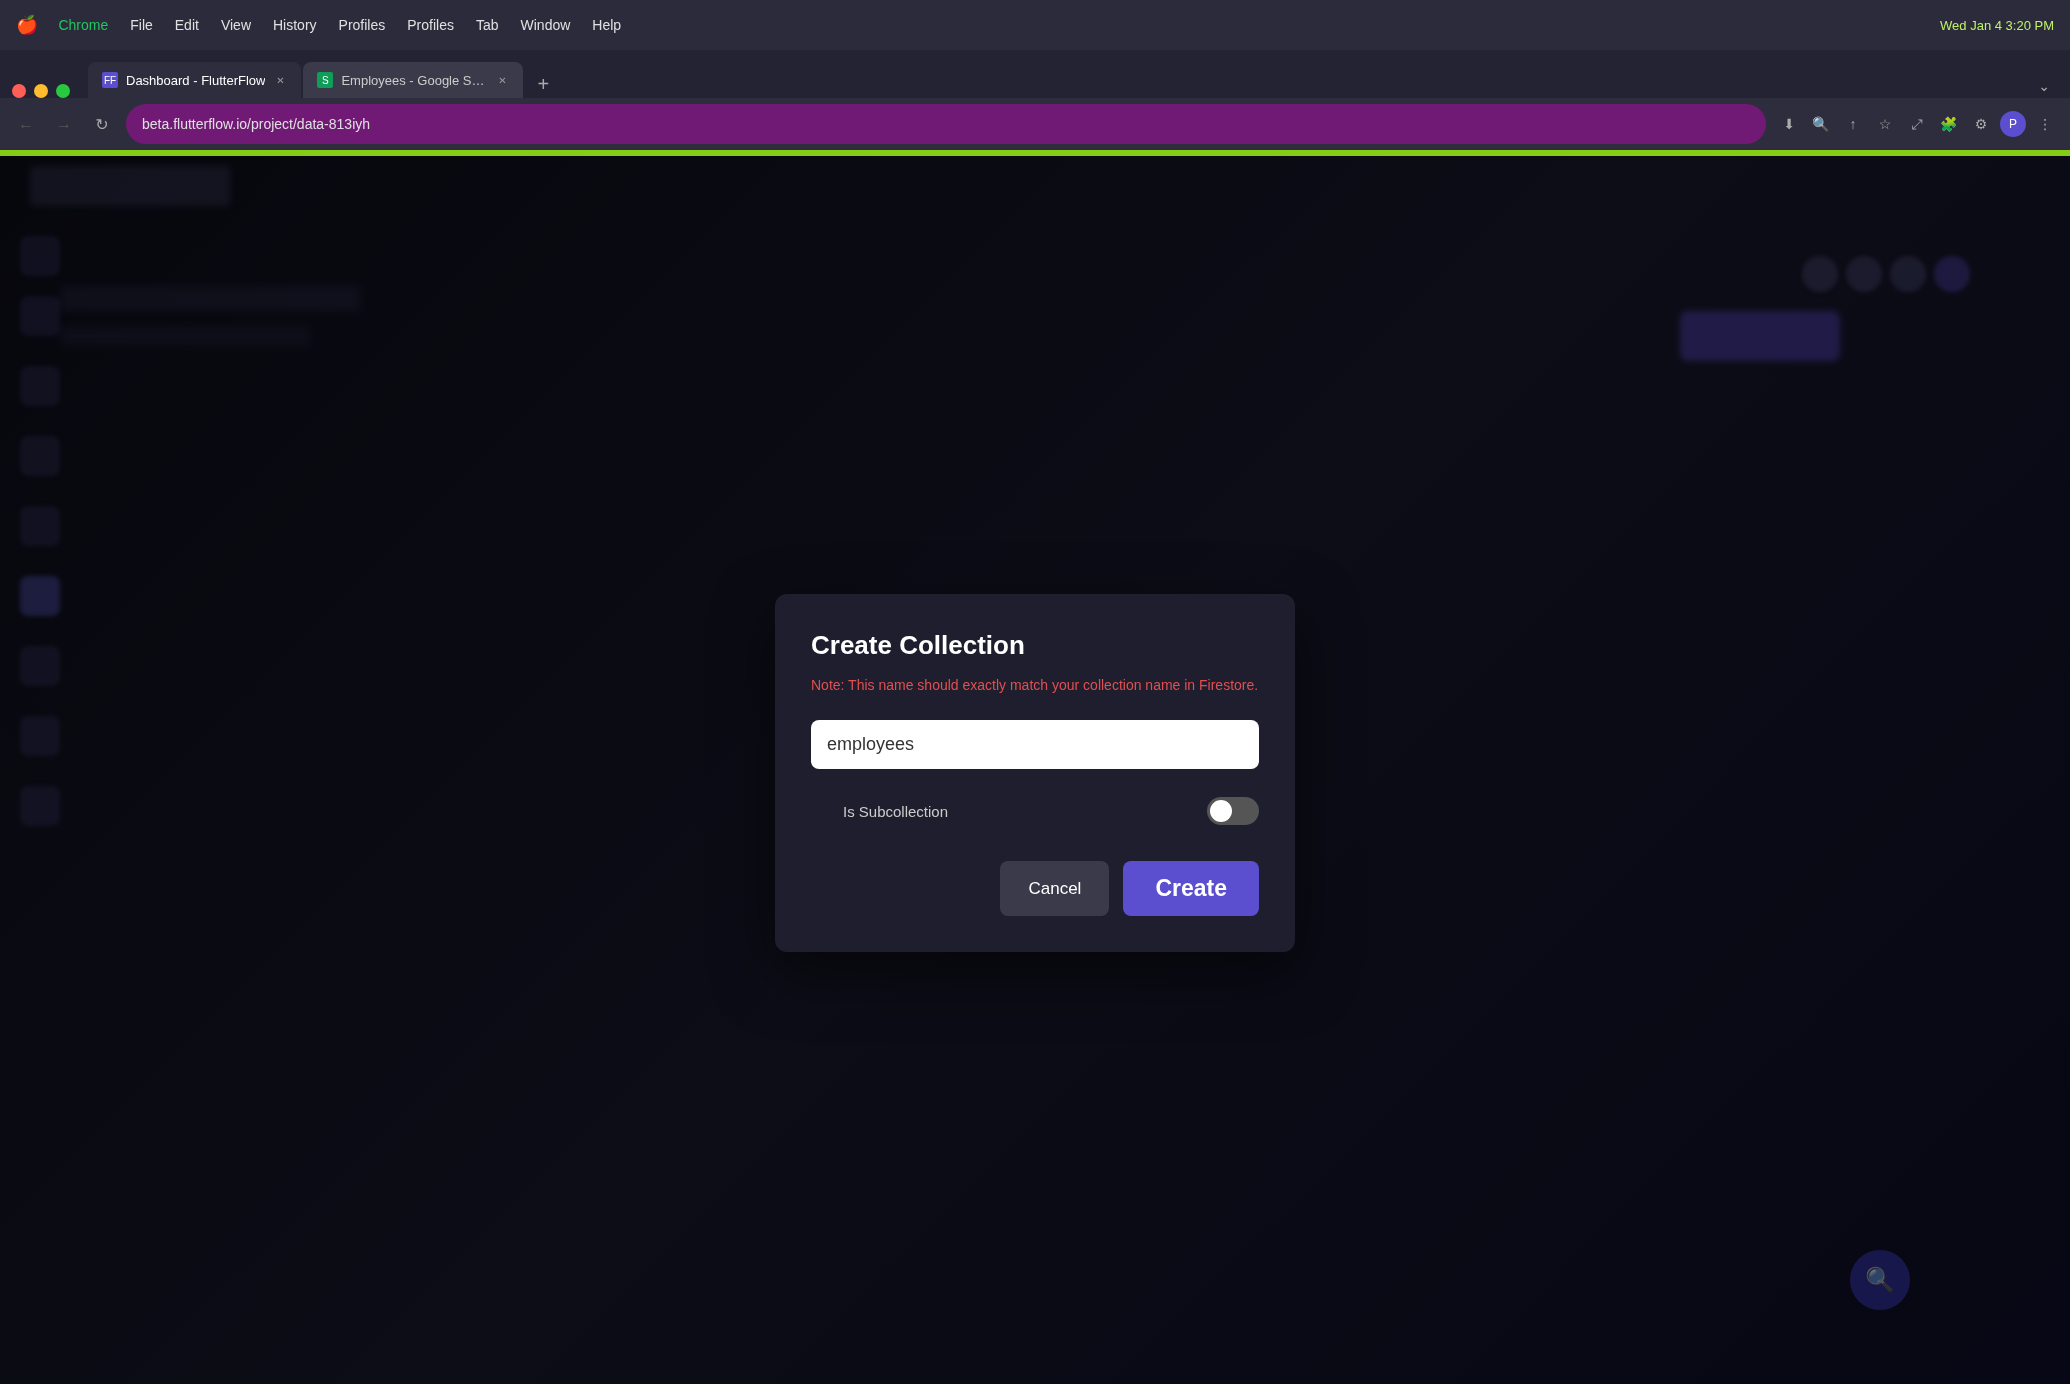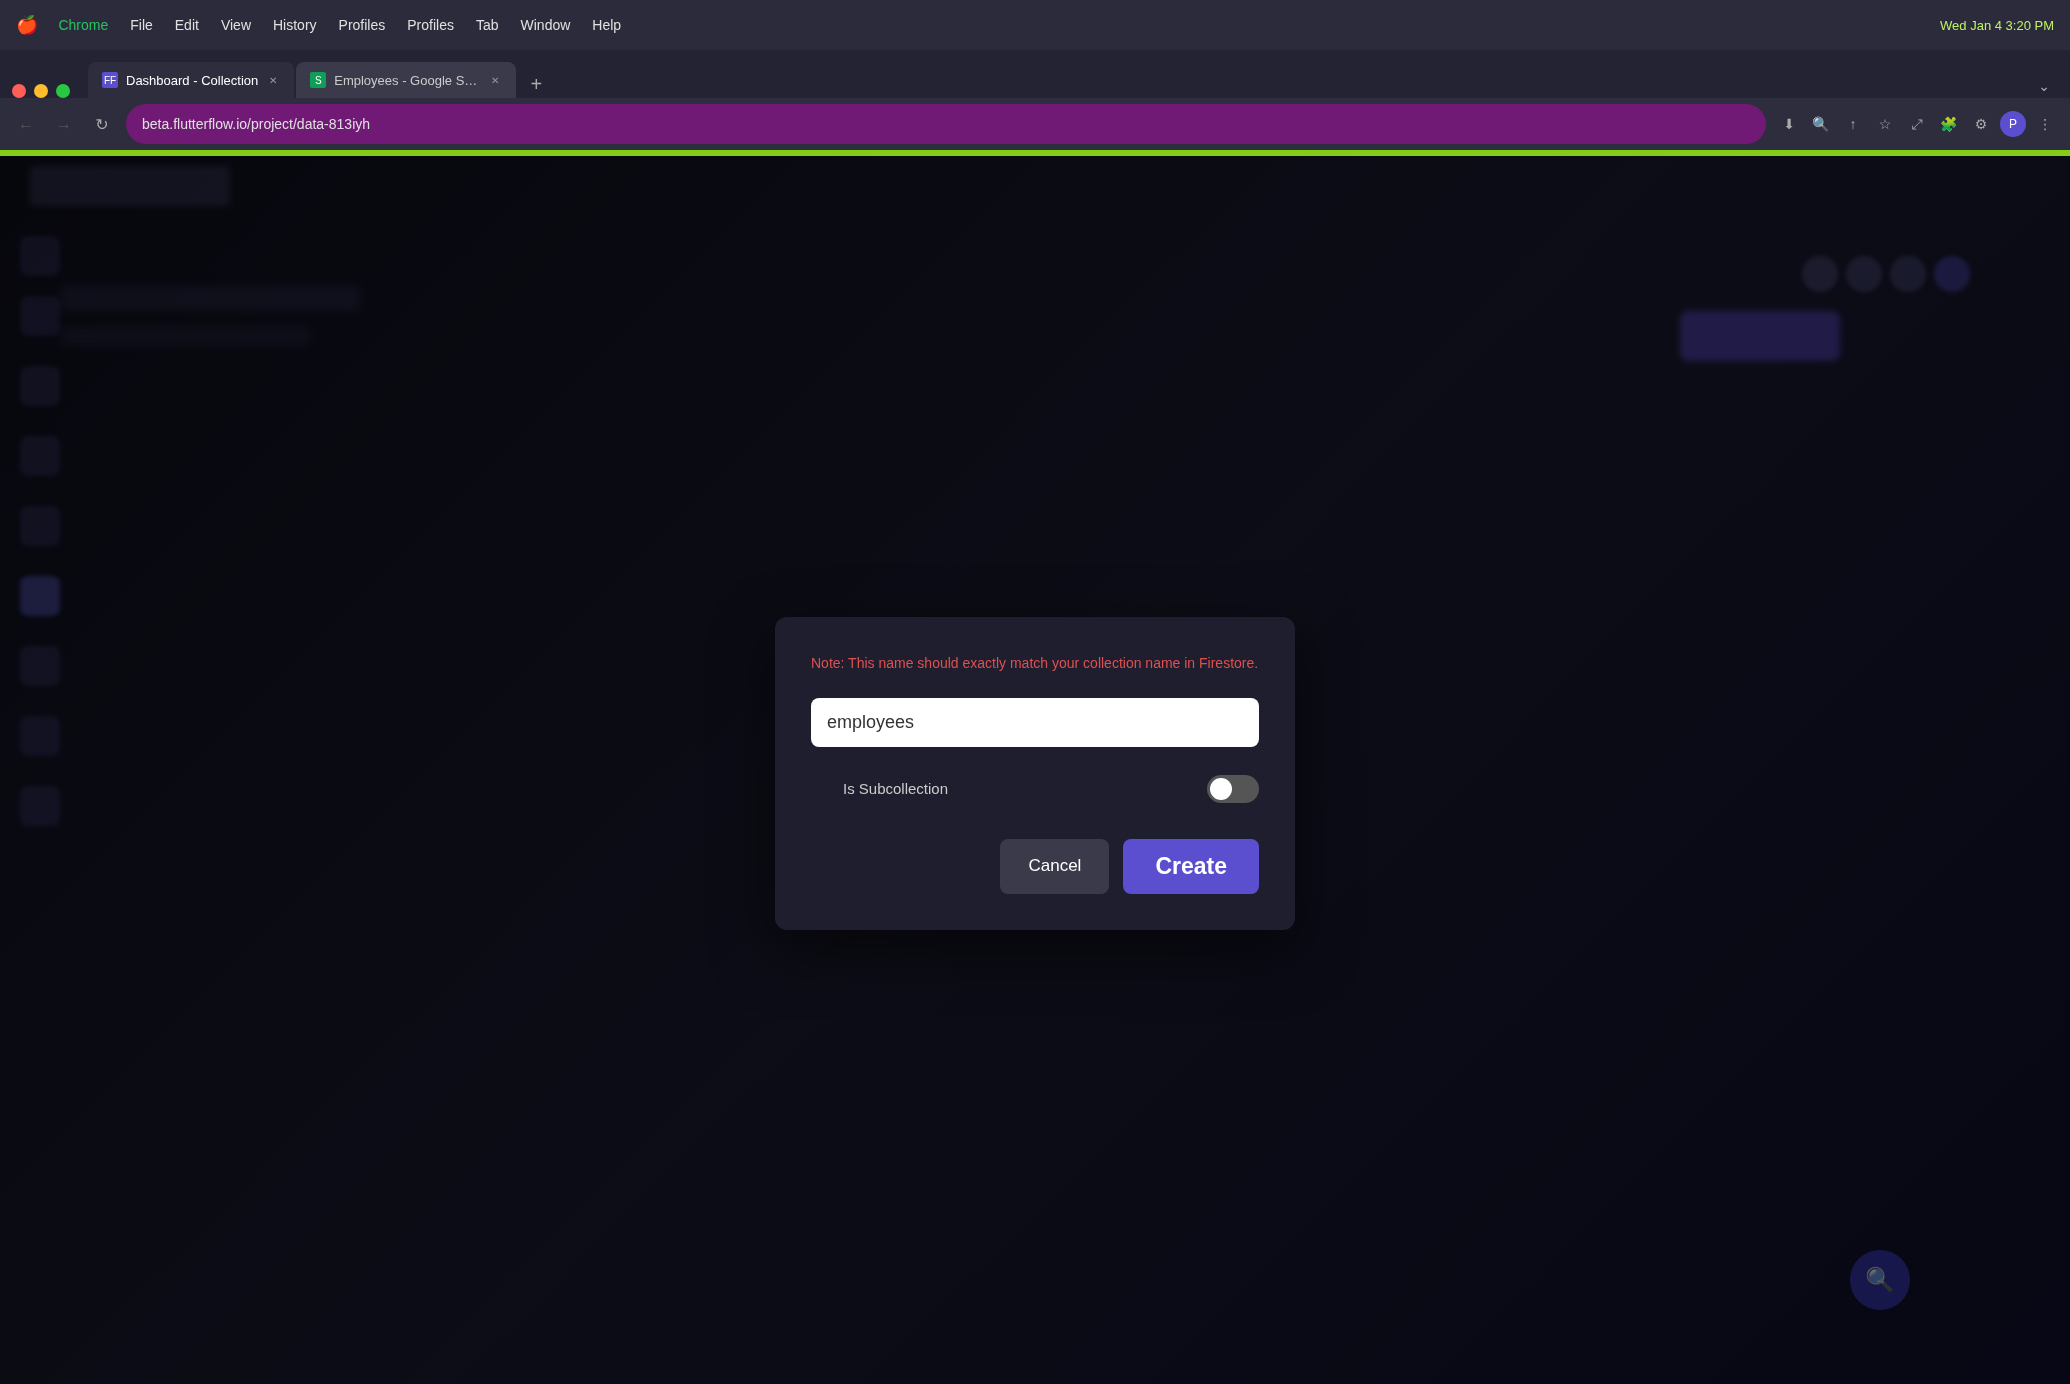--- a/index.html
+++ b/index.html
@@ -487,21 +487,21 @@
 
   <div class="tab-bar">
     <div class="traffic-lights">
       <div class="traffic-light tl-red"></div>
       <div class="traffic-light tl-yellow"></div>
       <div class="traffic-light tl-green"></div>
     </div>
 
     <div class="tab active">
       <div class="tab-favicon flutterflow">FF</div>
-      <span class="tab-label">Dashboard - Collection</span>
+      <span class="tab-label">Dashboard - FlutterFlow</span>
       <div class="tab-close">✕</div>
     </div>
 
     <div class="tab">
       <div class="tab-favicon sheets">S</div>
       <span class="tab-label">Employees - Google Sheets</span>
       <div class="tab-close">✕</div>
     </div>
 
     <div class="new-tab-btn">+</div>
@@ -554,20 +554,21 @@
     <div class="bg-avatar"></div>
     <div class="bg-avatar" style="background: rgba(91,79,207,0.5);"></div>
   </div>
 
   <div class="bg-search-btn">
     <span>🔍</span>
   </div>
 
   <div class="modal-overlay">
     <div class="modal">
+      <h2 class="modal-title">Create Collection</h2>
       <p class="modal-note">Note: This name should exactly match your collection name in Firestore.</p>
       <input class="modal-input" type="text" value="employees" placeholder="Collection name" style="">
       <div class="modal-subcollection-row">
         <span class="modal-subcollection-label">Is Subcollection</span>
         <div class="toggle-switch">
           <div class="toggle-knob"></div>
         </div>
       </div>
       <div class="modal-actions">
         <button class="btn-cancel">Cancel</button>

